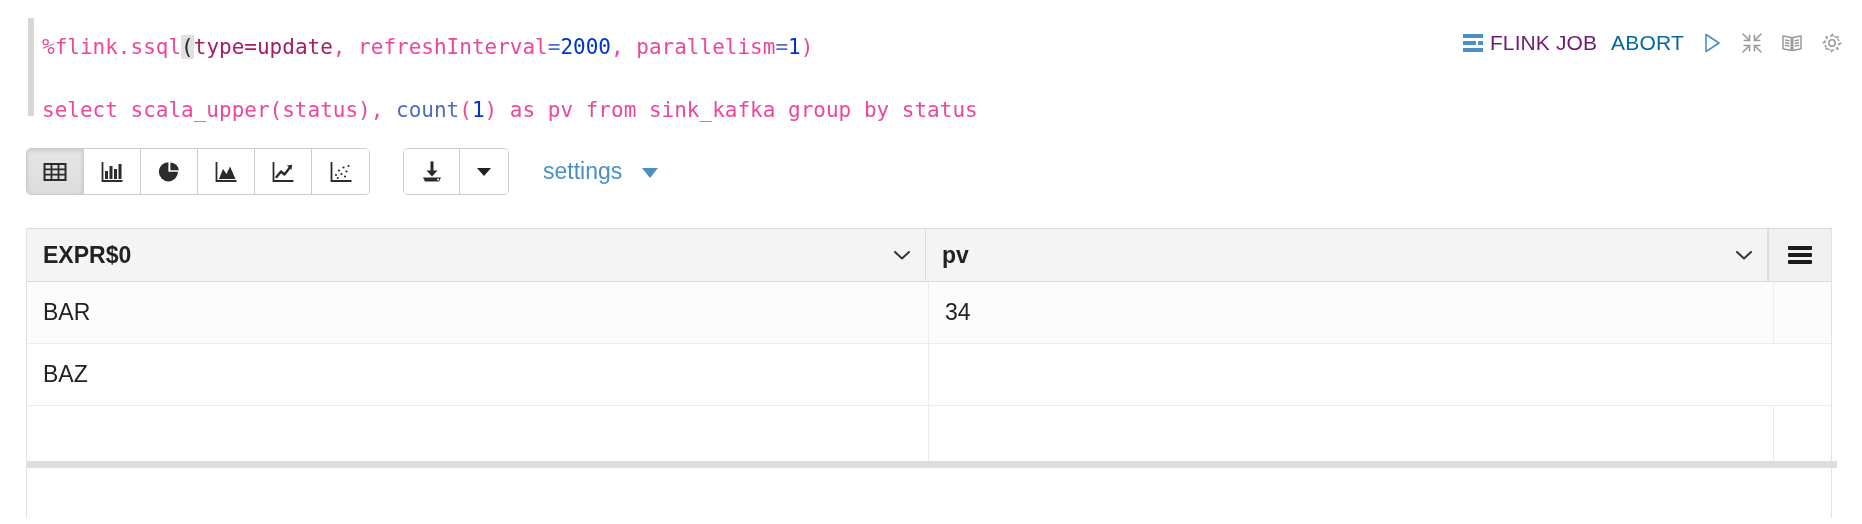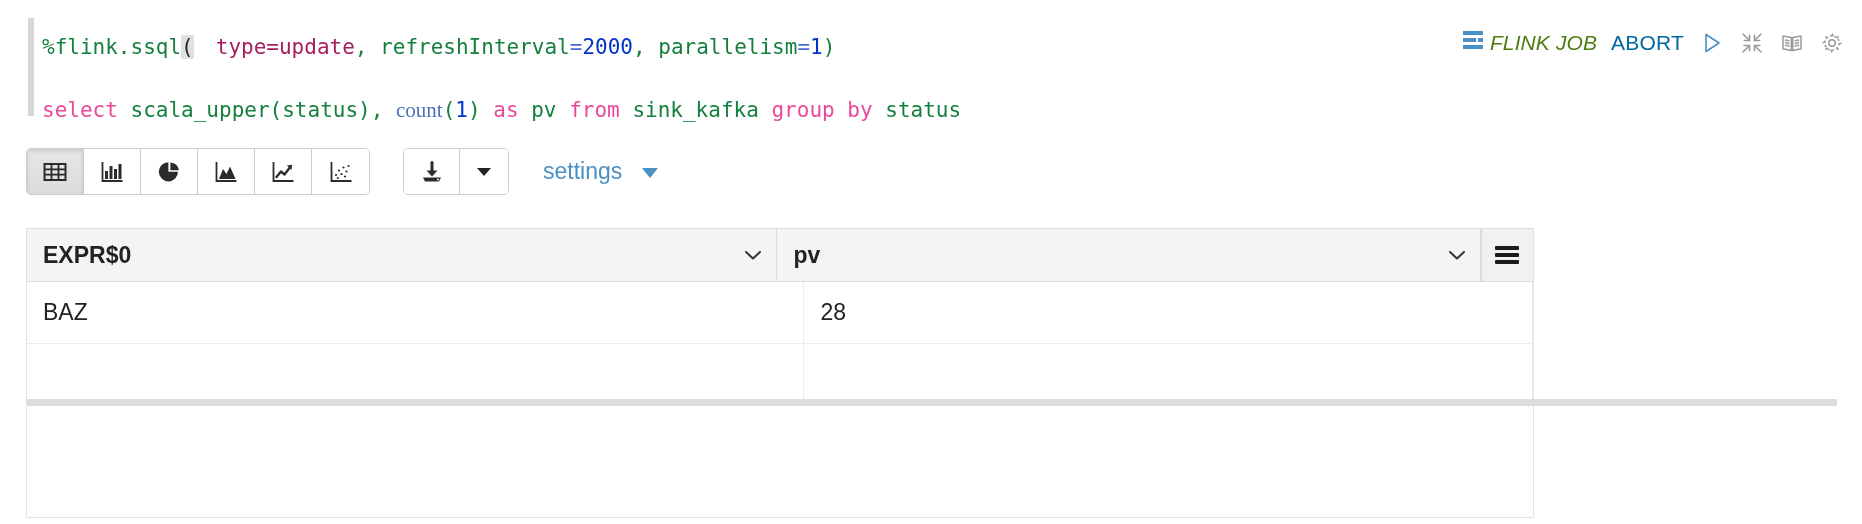--- a/index.html
+++ b/index.html
@@ -34,50 +34,49 @@
     position: absolute;
     left: 42px; top: 22px;
     font-family: "DejaVu Sans Mono", "Liberation Mono", monospace;
     font-size: 21px;
     line-height: 1;
     color: #111111;
     white-space: pre;
   }
   .code-line-1 { position: absolute; left: 0; top: 15px; }
   .code-line-2 { position: absolute; left: 0; top: 78px; }
-  .tok-plain   { color: #15803d; }
-  .tok-kw      { color: #a71d5d; margin-left: 22px; }
+  .tok-plain   { color: #ec4899; }
+  .tok-kw      { color: #a71d5d; }
   .tok-kw2     { color: #ec4899; }
   .tok-num     { color: #0033cc; }
   .tok-eq      { color: #4a6fd4; }
-  .tok-fn      { color: #4c6fbd; font-family: Liberation Serif, serif; }
+  .tok-fn      { color: #4c6fbd; }
   .tok-bracket {
     color: #24292e;
     background: #e0e0e0;
     border-radius: 1px;
   }
 
   
   .actions {
     position: absolute;
     right: 18px; top: 28px;
     display: flex;
     align-items: center;
     height: 30px;
     gap: 0px;
   }
   .flinkjob {
     display: flex;
-    align-items: flex-start;
+    align-items: center;
     gap: 7px;
-    color: #4d7c0f;
+    color: #701a75;
     font-size: 21px;
     letter-spacing: .1px;
     cursor: pointer;
-    font-style: italic;
   }
   .stack-icon {
     display: inline-block;
     width: 20px; height: 18px;
     position: relative;
   }
   .stack-icon i {
     position: absolute;
     left: 0;
     height: 4px;
@@ -178,21 +177,21 @@
     border-left: 8px solid transparent;
     border-right: 8px solid transparent;
     border-top: 10px solid #4a90c4;
     margin-top: 3px;
   }
 
   
   .grid {
     position: absolute;
     left: 26px; top: 228px;
-    width: 1508px;
+    width: 1806px;
     height: 290px;
     border: 1px solid #e2e2e2;
     border-top: none;
     box-sizing: border-box;
     background: #fff;
   }
   .grid-head {
     display: flex;
     height: 54px;
     background: #f4f4f4;
@@ -444,24 +443,27 @@
     </div>
     <div class="hmenu">
       <svg class="burger" width="30" height="22" viewBox="0 0 30 22">
         <rect x="3" y="2" width="24" height="4" rx="1" fill="#1b1b1b"></rect>
         <rect x="3" y="9" width="24" height="4" rx="1" fill="#1b1b1b"></rect>
         <rect x="3" y="16" width="24" height="4" rx="1" fill="#1b1b1b"></rect>
       </svg>
     </div>
   </div>
 
+  <div class="grow alt">
+    <div class="gcell c0">BAR</div>
+    <div class="gcell c1">34</div>
+  </div>
 
   <div class="grow">
     <div class="gcell c0">BAZ</div>
-    <div class="gcell c1">28</div>
   </div>
 
   <div class="grow-empty">
     <div class="gcell c0"></div>
     <div class="gcell c1"></div>
   </div>
 
   <div class="hscroll"></div>
 
   <div class="grid-blank"></div>

